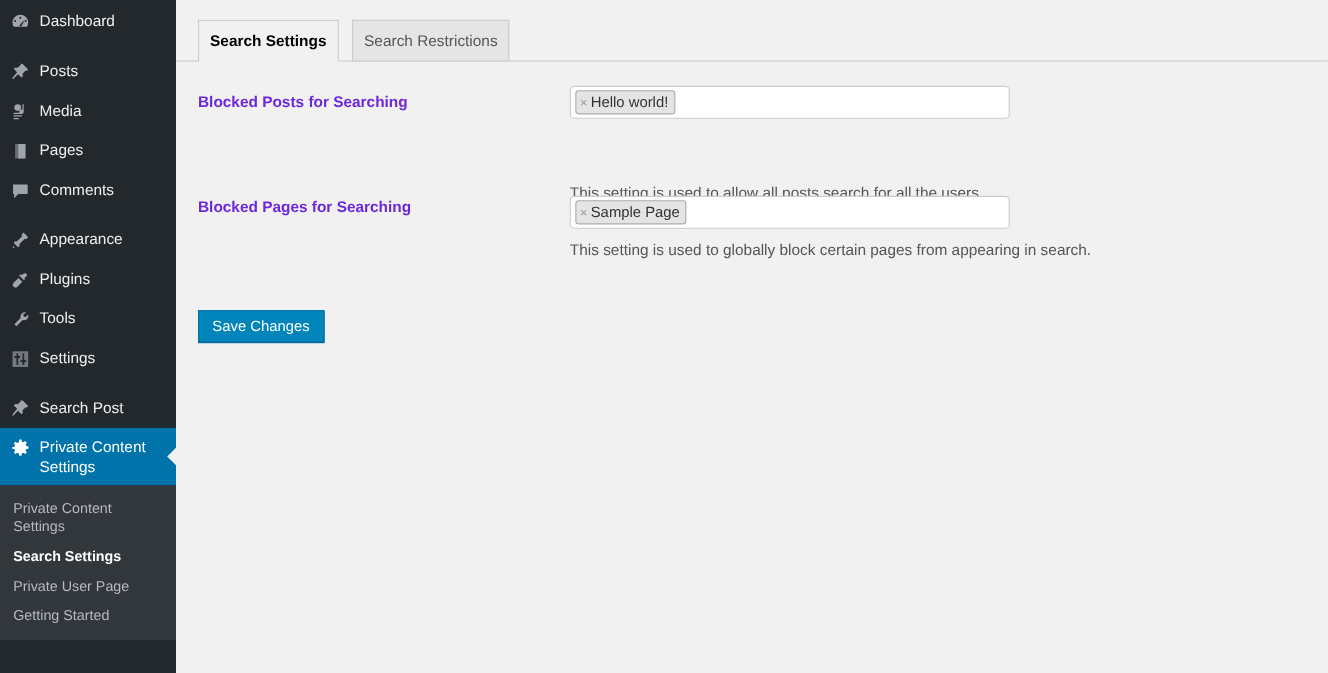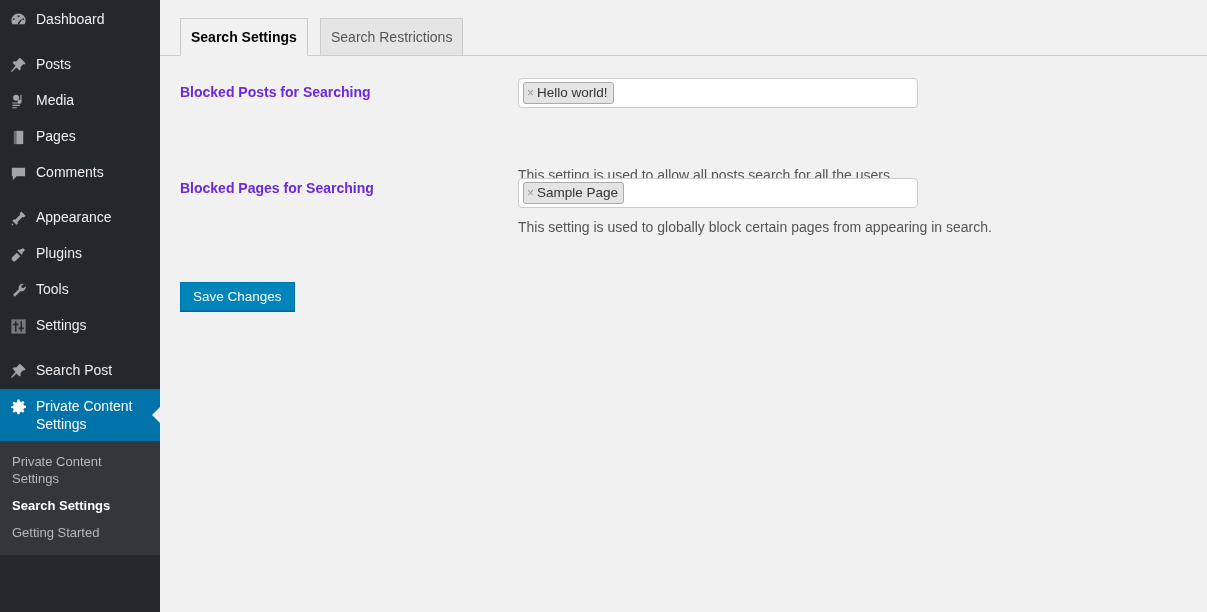--- a/index.html
+++ b/index.html
@@ -319,20 +319,21 @@
           <path d="M10 6.4A3.6 3.6 0 1 0 10 13.6 3.6 3.6 0 0 0 10 6.4zm0 5.4a1.8 1.8 0 1 1 0-3.6 1.8 1.8 0 0 1 0 3.6z"></path>
           <path d="M8.9 1.6h2.2l.35 2.1 1.5.62 1.75-1.2 1.55 1.55-1.2 1.75.62 1.5 2.1.35v2.2l-2.1.35-.62 1.5 1.2 1.75-1.55 1.55-1.75-1.2-1.5.62-.35 2.1H8.9l-.35-2.1-1.5-.62-1.75 1.2-1.55-1.55 1.2-1.75-.62-1.5-2.1-.35V8.9l2.1-.35.62-1.5-1.2-1.75L5.3 3.75l1.75 1.2 1.5-.62z"></path>
         </svg>
       </span>
       <span class="mi-label">Private Content Settings</span>
     </div>
 
     <div id="submenu">
       <span class="submenu-item">Private Content Settings</span>
       <span class="submenu-item current">Search Settings</span>
+      <span class="submenu-item">Private User Page</span>
       <span class="submenu-item">Getting Started</span>
     </div>
 
   </nav>
 
   <main id="content">
 
     <div id="tabs">
       <div id="tabs-rule"></div>
       <div class="tab active" style="left:20px;">

